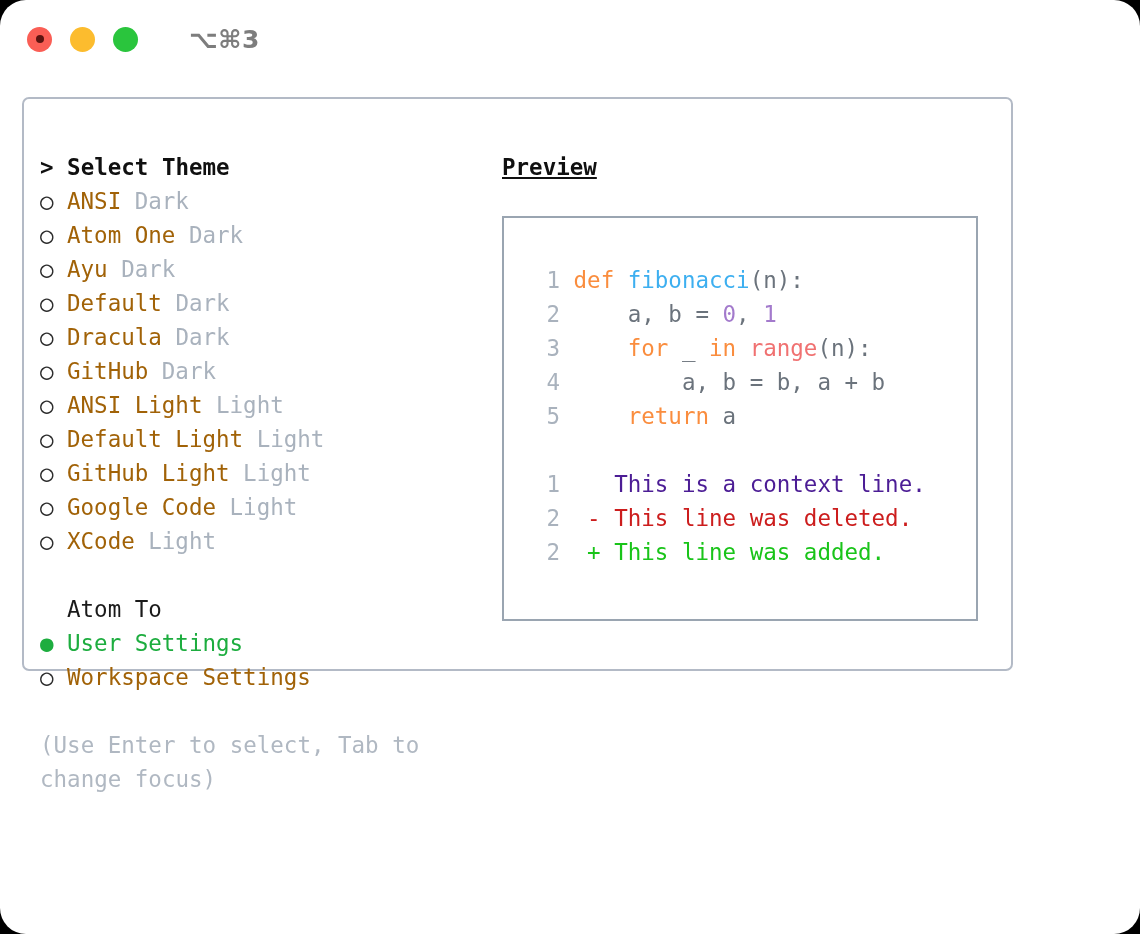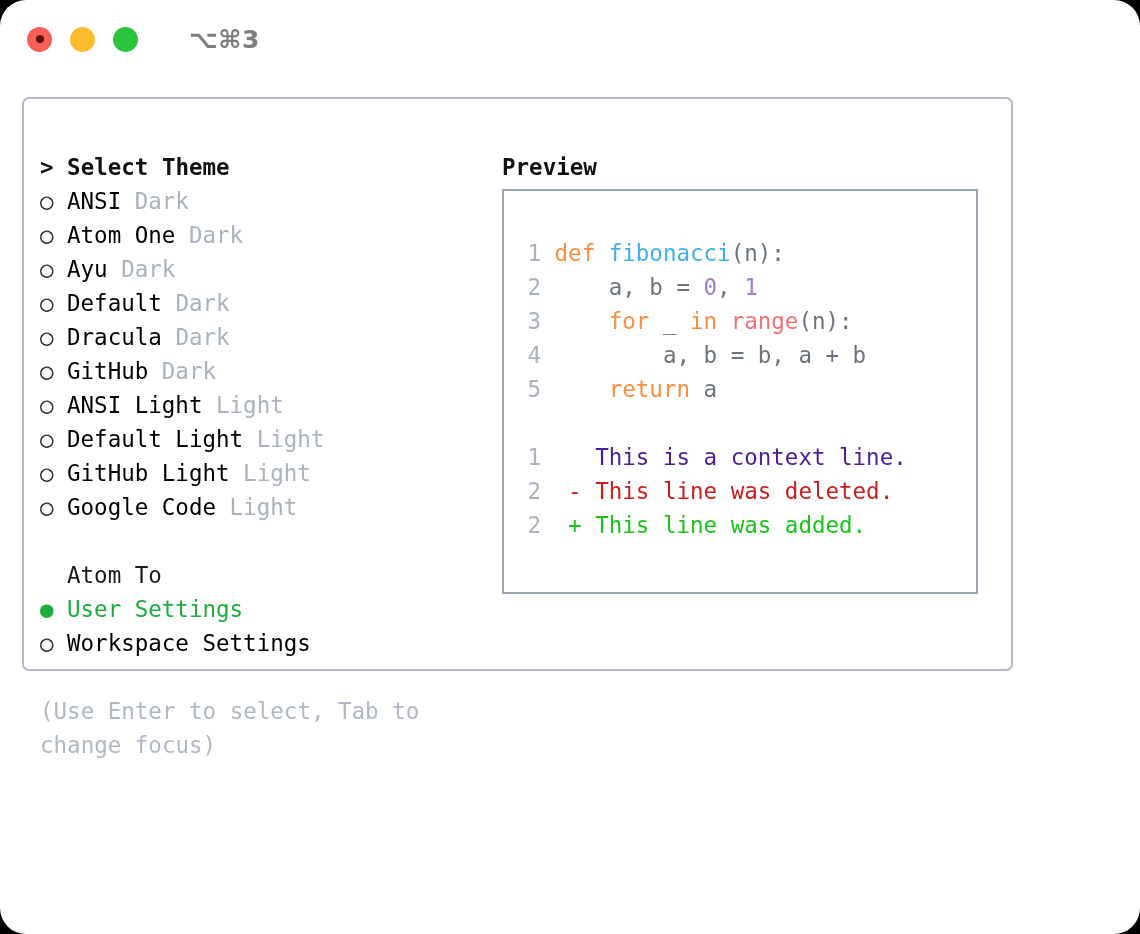--- a/index.html
+++ b/index.html
@@ -118,21 +118,21 @@
     white-space: pre;
     color: #2b2b2b;
     display: block;
   }
   .marker {
     display: inline-block;
     width: 27px;
     color: #2b2b2b;
   }
   .marker.sel { color: #1dad3f; }
-  .opt-name { color: #000000; }
+  .opt-name { color: #a16207; }
   .opt-row.selected .opt-name { color: #1dad3f; }
   .opt-kind { color: #a9b2bd; text-align: center; }
 
   .spacer-block { height: 34px; }
 
   .hint {
     font-family: "DejaVu Sans Mono", "Liberation Mono", monospace;
     font-size: 22.5px;
     line-height: 34px;
     color: #b0b8c2;
@@ -149,30 +149,31 @@
     top: 51px;
     width: 500px;
   }
   .preview-title {
     font-family: "DejaVu Sans Mono", "Liberation Mono", monospace;
     font-size: 22.5px;
     line-height: 34px;
     font-weight: 700;
     color: #101010;
     white-space: pre;
+    text-decoration: underline;
   }
 
   .preview-box {
-    margin-top: 5px;
+    margin-top: 32px;
     width: 476px;
     height: 405px;
     box-sizing: border-box;
     border: 2px solid #9aa5b1;
     background: #ffffff;
-    padding: 45px 0 0 9px;
+    padding: 45px 0 0 28px;
   }
 
   .code-line {
     font-family: "DejaVu Sans Mono", "Liberation Mono", monospace;
     font-size: 22.5px;
     line-height: 34px;
     white-space: pre;
   }
   .ln {
     display: inline-block;
@@ -216,20 +217,21 @@
             <div class="opt-row"><span class="marker">○</span><span class="opt-name">ANSI</span><span> </span><span class="opt-kind">Dark</span></div>
             <div class="opt-row"><span class="marker">○</span><span class="opt-name">Atom One</span><span> </span><span class="opt-kind">Dark</span></div>
             <div class="opt-row"><span class="marker">○</span><span class="opt-name">Ayu</span><span> </span><span class="opt-kind">Dark</span></div>
             <div class="opt-row"><span class="marker">○</span><span class="opt-name">Default</span><span> </span><span class="opt-kind">Dark</span></div>
             <div class="opt-row"><span class="marker">○</span><span class="opt-name">Dracula</span><span> </span><span class="opt-kind">Dark</span></div>
             <div class="opt-row"><span class="marker">○</span><span class="opt-name">GitHub</span><span> </span><span class="opt-kind">Dark</span></div>
             <div class="opt-row"><span class="marker">○</span><span class="opt-name">ANSI Light</span><span> </span><span class="opt-kind">Light</span></div>
             <div class="opt-row"><span class="marker">○</span><span class="opt-name">Default Light</span><span> </span><span class="opt-kind">Light</span></div>
             <div class="opt-row"><span class="marker">○</span><span class="opt-name">GitHub Light</span><span> </span><span class="opt-kind">Light</span></div>
             <div class="opt-row"><span class="marker">○</span><span class="opt-name">Google Code</span><span> </span><span class="opt-kind">Light</span></div>
+            <div class="opt-row"><span class="marker">○</span><span class="opt-name">XCode</span><span> </span><span class="opt-kind">Light</span></div>
           </div>
 
         <div class="spacer-block"></div>
 
         <div class="section-title-plain" style="padding-left:27px;">Atom To</div>
 
         <div id="apply-list">
             <div class="opt-row selected"><span class="marker sel">●</span><span class="opt-name">User Settings</span></div>
             <div class="opt-row"><span class="marker">○</span><span class="opt-name">Workspace Settings</span></div>
           </div>

